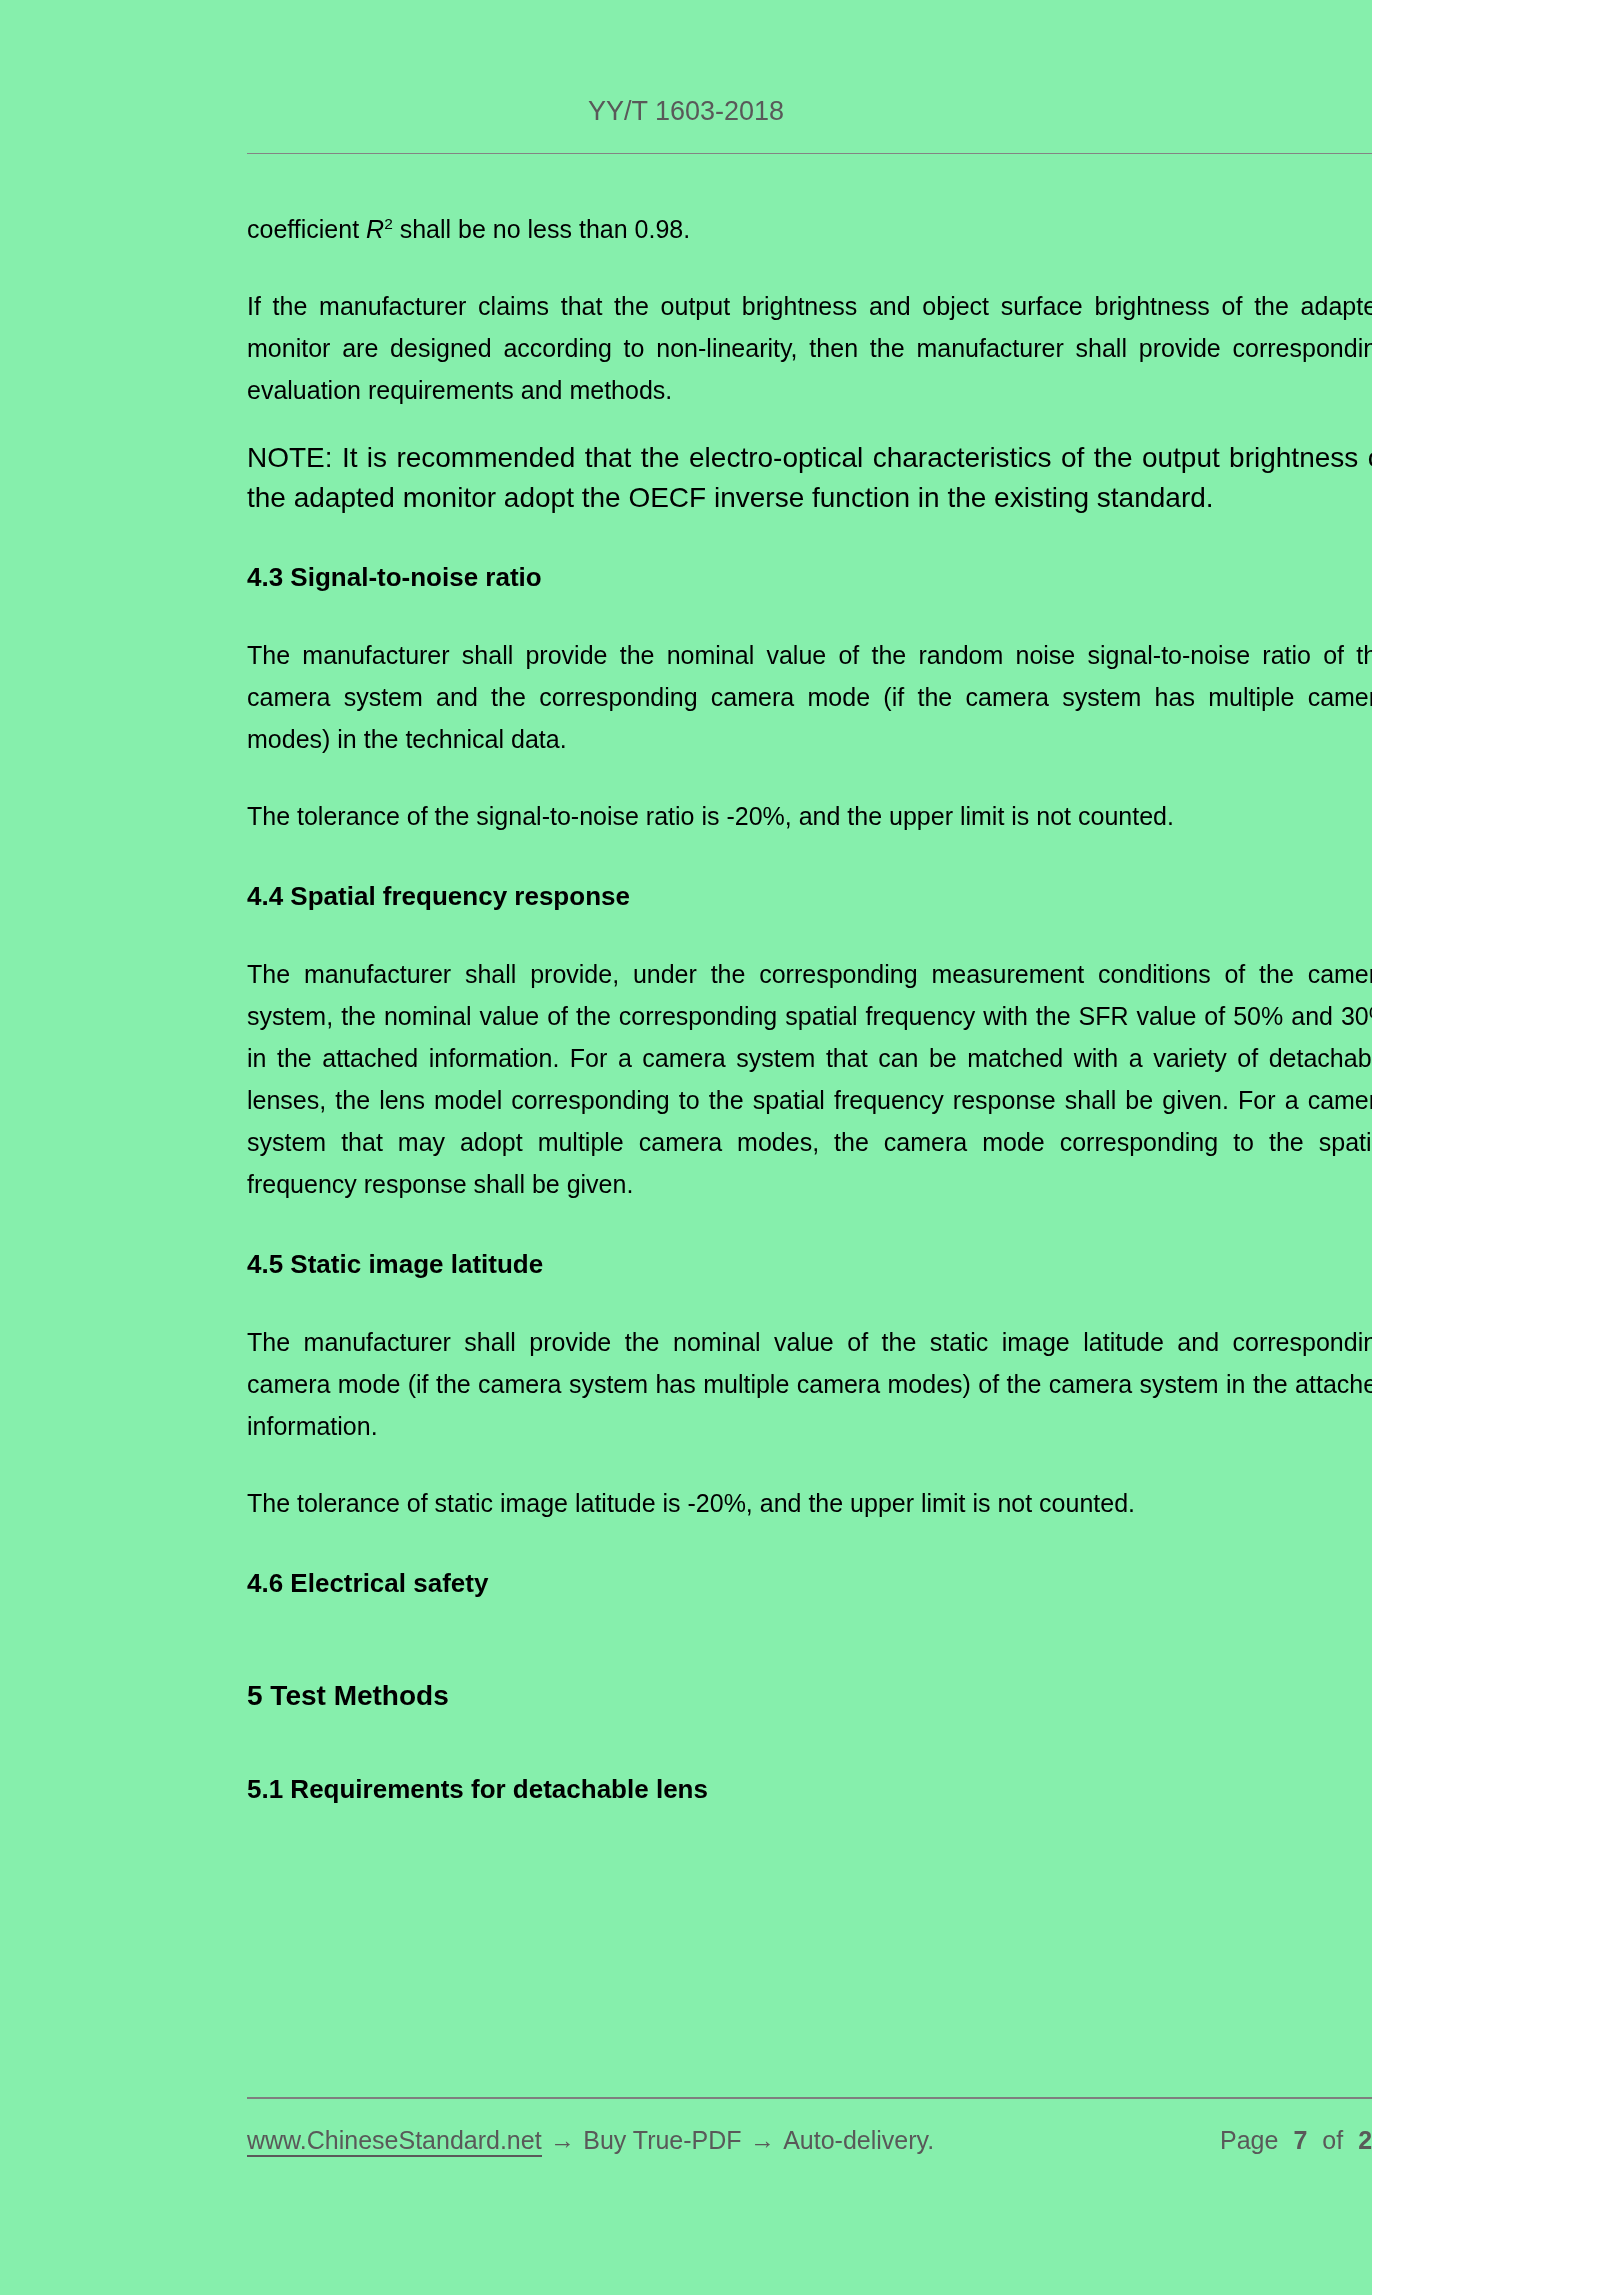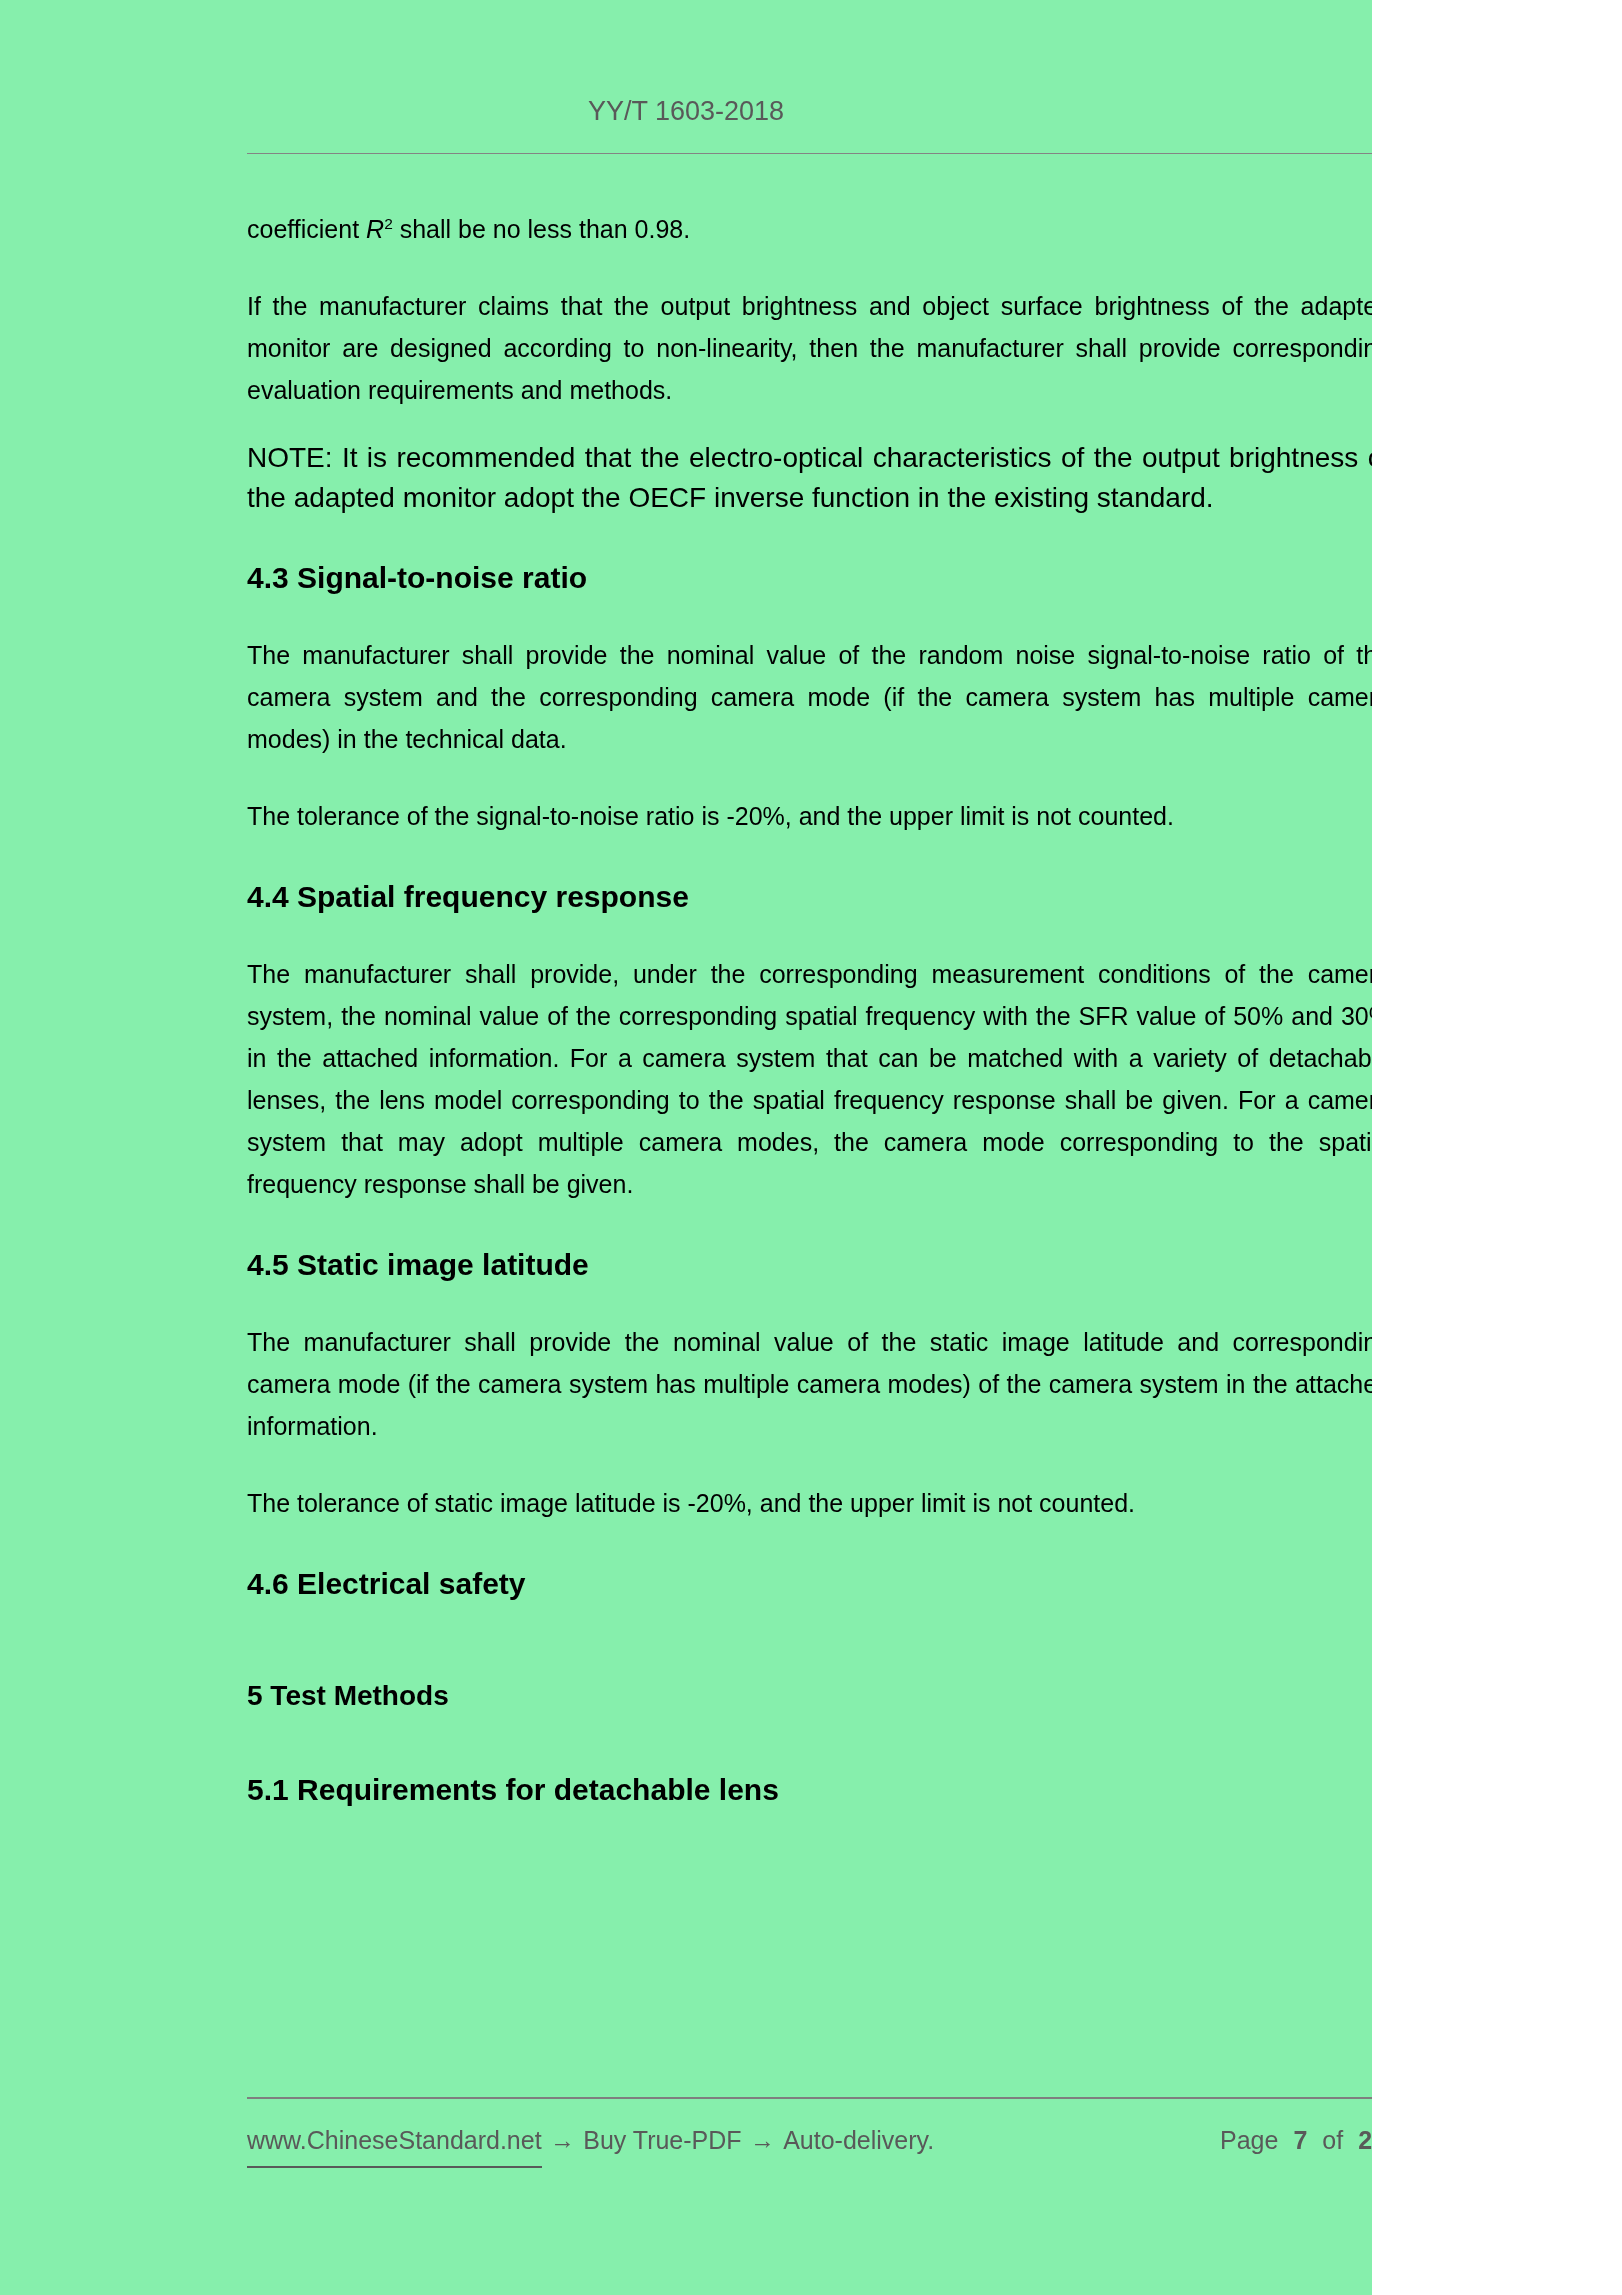--- a/index.html
+++ b/index.html
@@ -52,21 +52,21 @@
     margin-top: 35px;
   }
   p.body.first { margin-top: 0; }
   p.note {
     font-size: 28px;
     line-height: 40px;
     text-align: justify;
     margin-top: 27px;
   }
   h3.sub {
-    font-size: 30px;
+    font-size: 26px;
     line-height: 43px;
     font-weight: bold;
     margin-top: 38px;
   }
   h2.big {
     font-size: 28px;
     line-height: 55px;
     font-weight: bold;
     margin-top: 63px;
   }
@@ -94,21 +94,21 @@
     align-items: baseline;
     font-size: 25px;
     line-height: 37px;
     color: #595959;
   }
   .footer-left { white-space: nowrap; }
   .footer-link {
     color: #595959;
     text-decoration: none;
     border-bottom: 2.5px solid #595959;
-    padding-bottom: 12px;
+    padding-bottom: 1px;
     cursor: pointer;
   }
   .footer-arrow { margin: 0 8.3px; }
   .page-indicator { white-space: nowrap; }
   .page-indicator .num { font-weight: bold; margin: 0 5px; }
   .page-indicator .word { margin: 0 10px; }
 </style>
 </head>
 <body>
 

